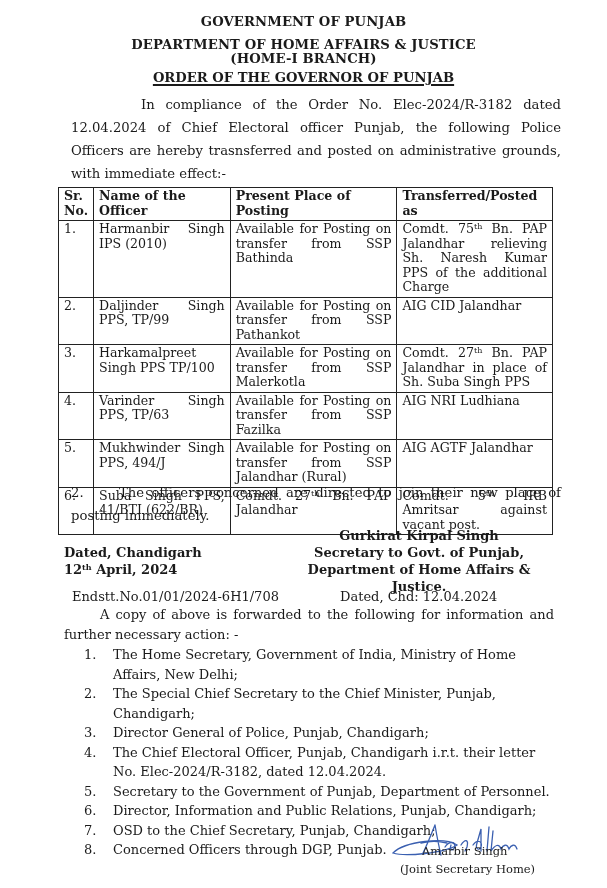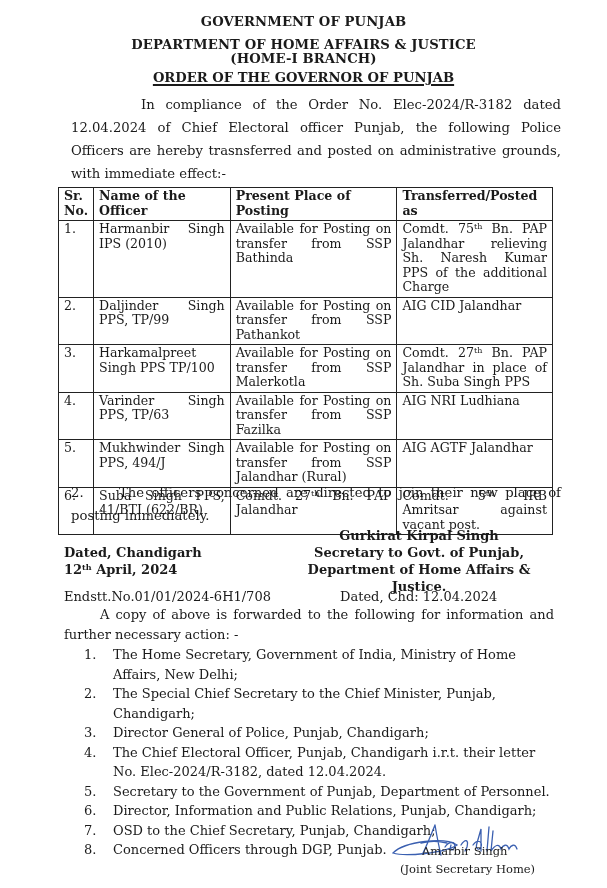--- a/index.html
+++ b/index.html
@@ -85,21 +85,21 @@
 </table>
 
 <div class="abs para" style="top:481px;"><span style="display:inline-block;width:48px;">2.</span><span>The officers concerned are directed to join their new place of posting immediately.</span></div>
 
 <div class="abs sigblock" style="left:64px;top:544px;">Dated, Chandigarh</div>
 <div class="abs sigblock" style="left:64px;top:561px;"><span>12</span><sup>th</sup><span> April, 2024</span></div>
 <div class="abs sigblock" style="left:286px;width:266px;text-align:center;top:527px;">Gurkirat Kirpal Singh</div>
 <div class="abs sigblock" style="left:286px;width:266px;text-align:center;top:544px;">Secretary to Govt. of Punjab,</div>
 <div class="abs sigblock" style="left:286px;width:266px;text-align:center;top:561px;">Department of Home Affairs &amp; Justice.</div>
 
-<div class="abs" style="left:64px;top:589px;font-size:13px;">Endstt.No.01/01/2024-6H1/708</div>
+<div class="abs" style="left:72px;top:589px;font-size:13px;">Endstt.No.01/01/2024-6H1/708</div>
 <div class="abs" style="left:340px;top:589px;font-size:13px;">Dated, Chd: 12.04.2024</div>
 <div class="abs" style="left:64px;top:605px;width:490px;font-size:13px;line-height:19.5px;text-align:justify;"><span style="display:inline-block;width:36px;"></span><span>A copy of above is forwarded to the following for information and further necessary action: -</span></div>
 
 <div class="abs list" style="top:645px;">
   <div class="li">
       <span class="num">1.</span>
       <span class="txt">The Home Secretary, Government of India, Ministry of Home  Affairs, New Delhi;</span>
     </div>
   <div class="li">
       <span class="num">2.</span>

